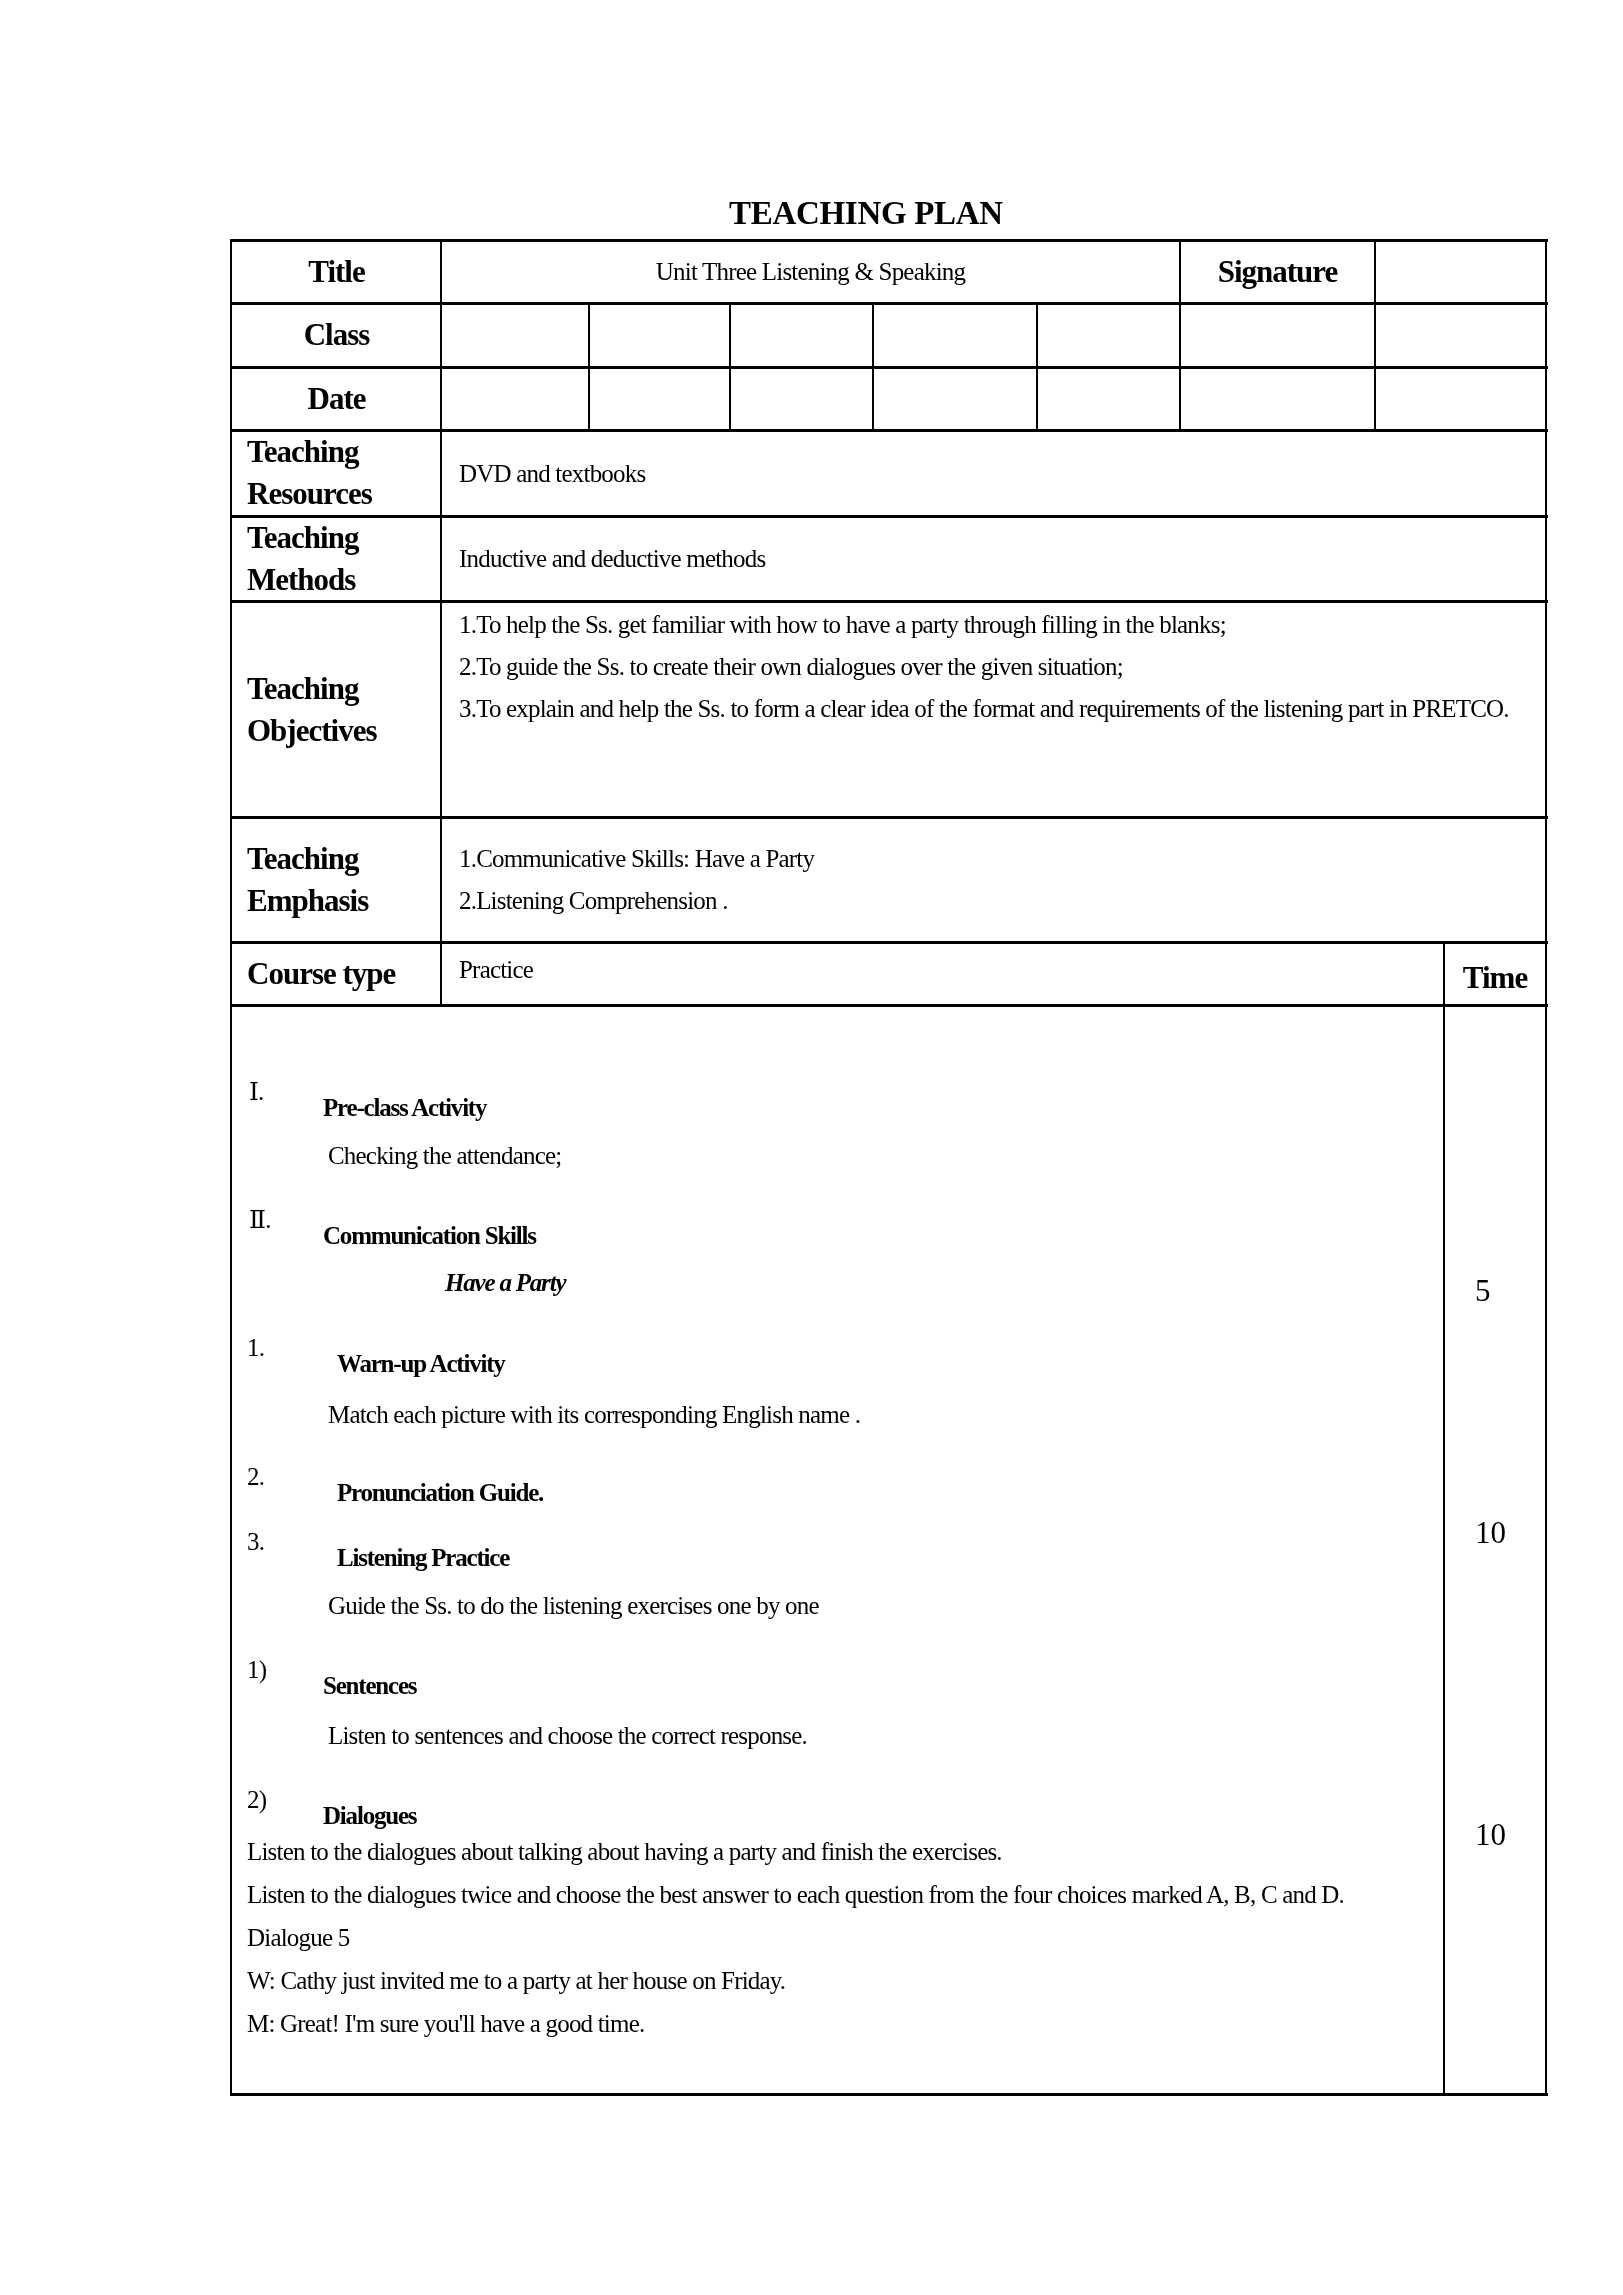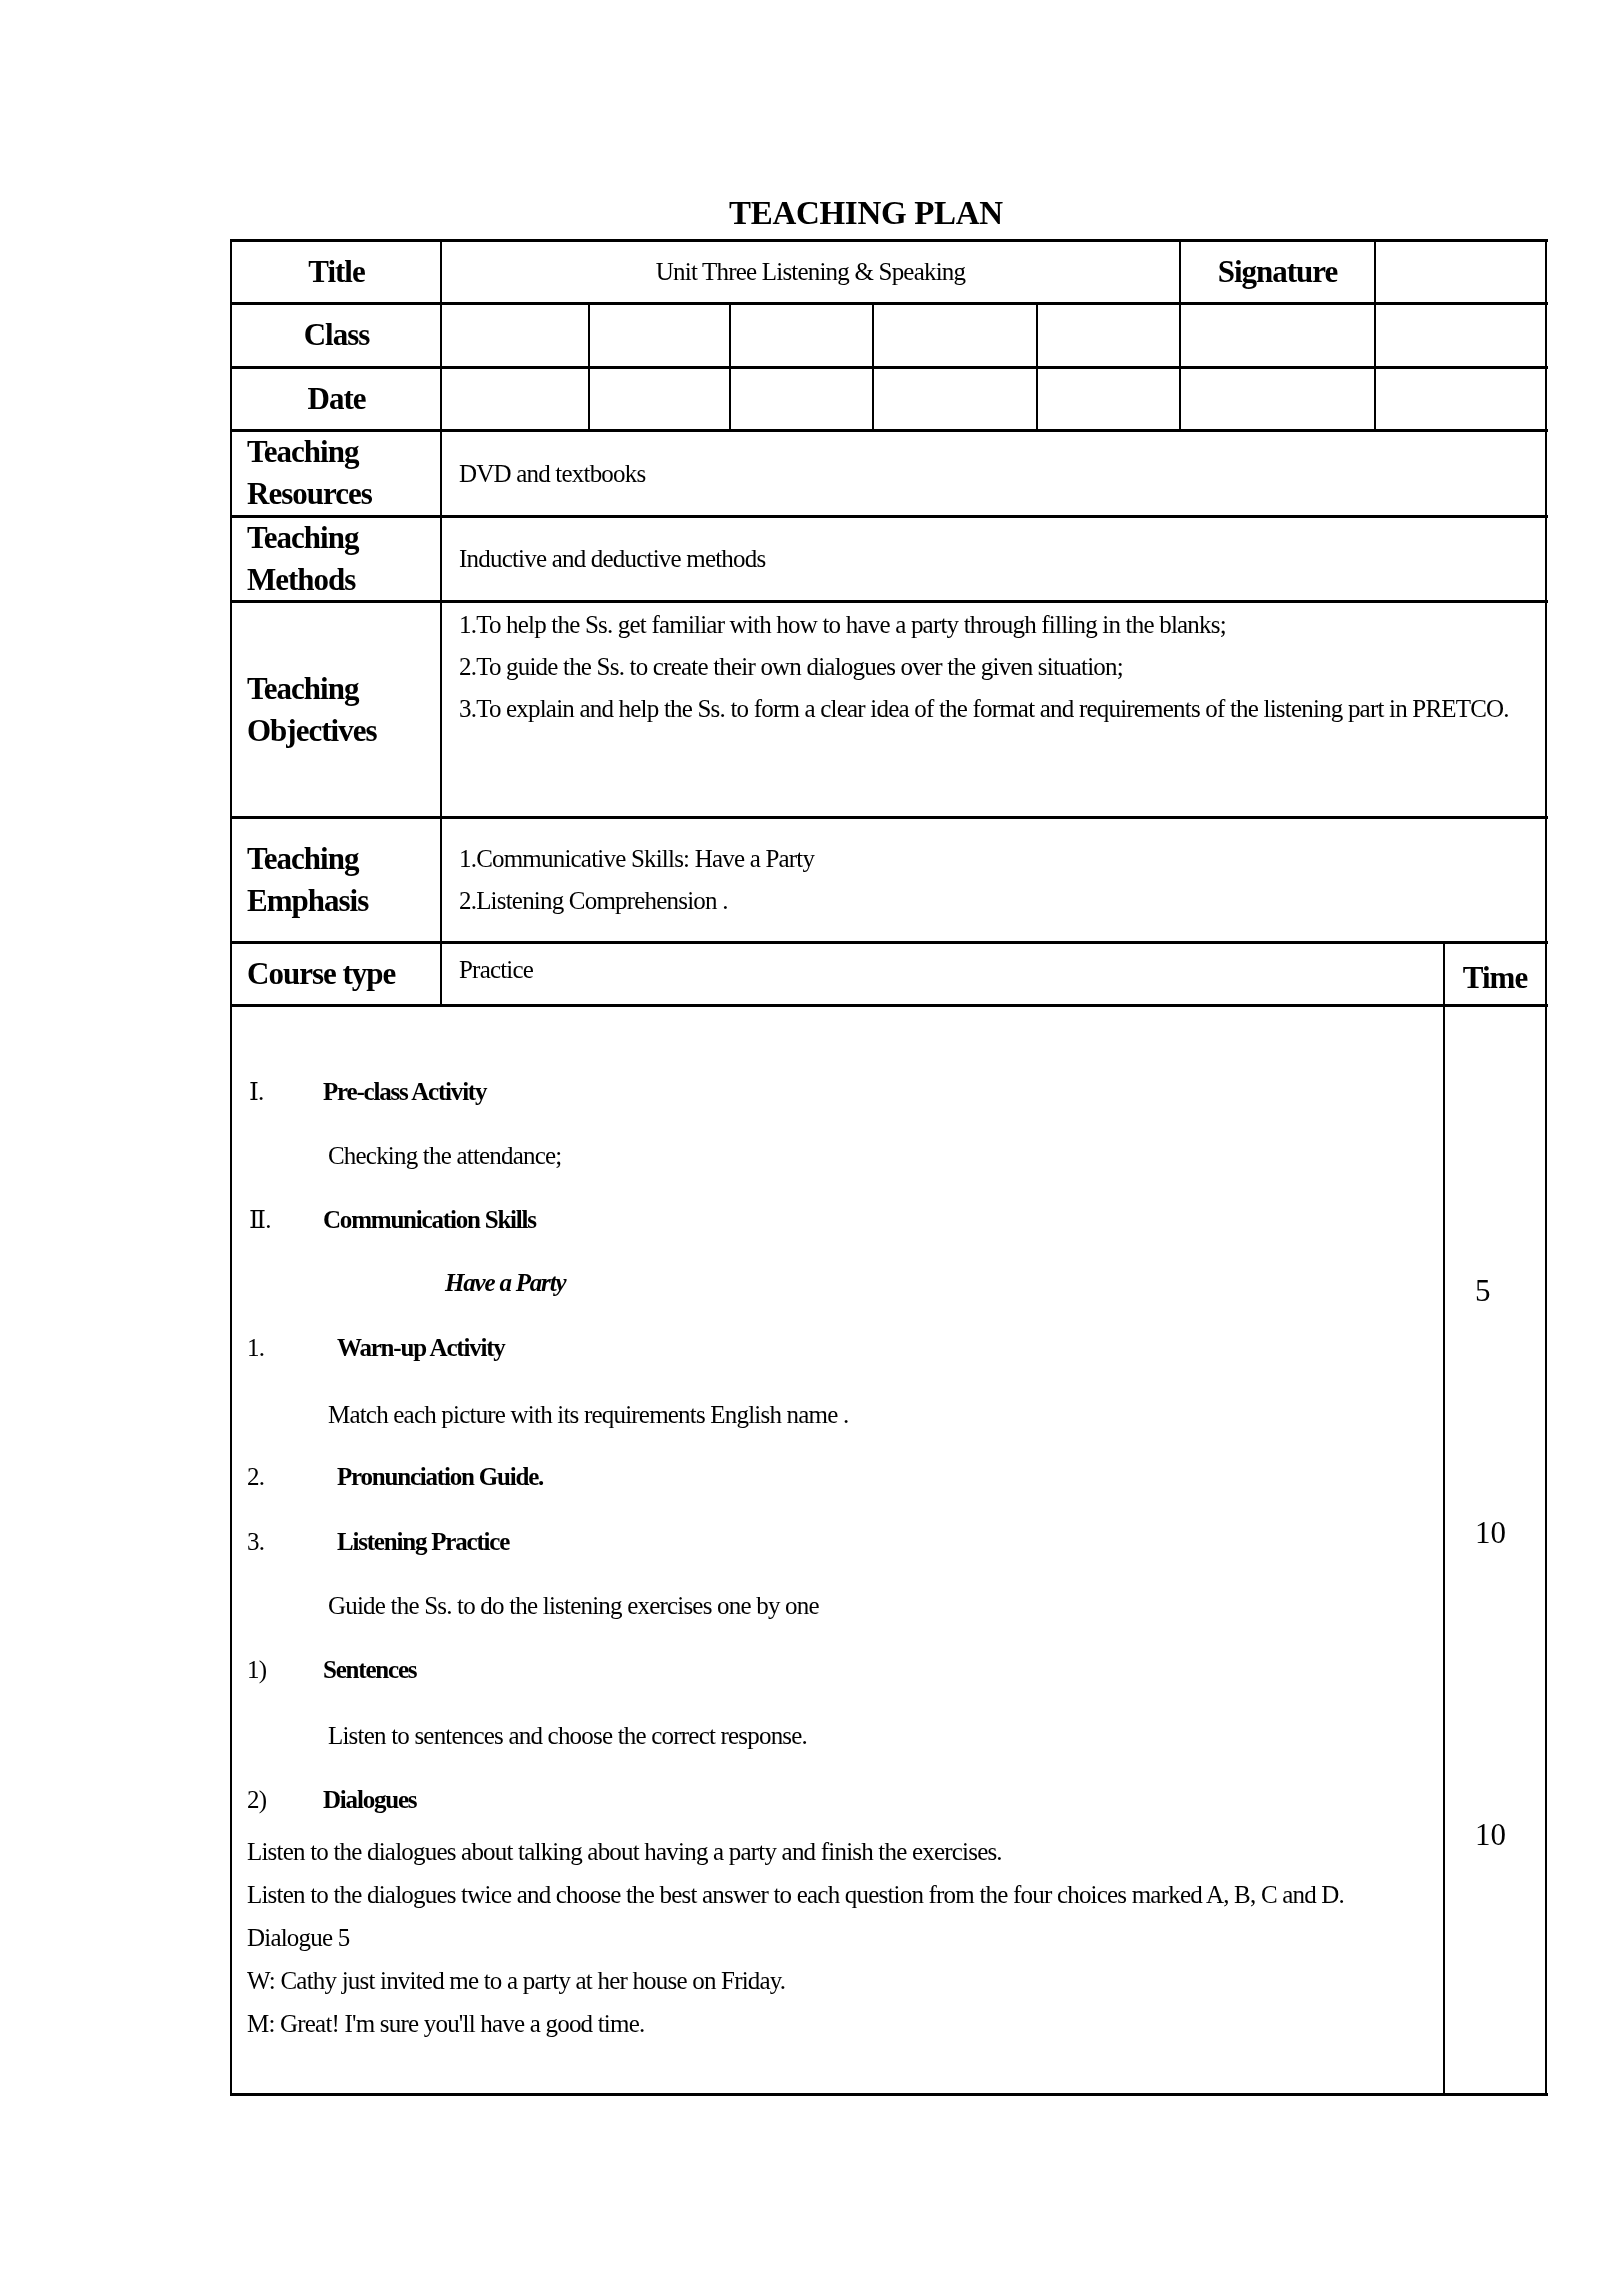--- a/index.html
+++ b/index.html
@@ -7,21 +7,21 @@
            font-family: "Liberation Serif", "DejaVu Serif", serif; color: #000; }
     .abs { position: absolute; white-space: nowrap; }
     .doc-title { font-weight: bold; font-size: 33px; left: 729px; top: 195px; letter-spacing: -0.3px; }
     .hline { position: absolute; background: #000; height: 2.6px; }
     .vline { position: absolute; background: #000; width: 2px; }
     .lbl { font-weight: bold; font-size: 31px; letter-spacing: -1px; line-height: 42px; }
     .txt { font-size: 25px; letter-spacing: -0.8px; line-height: 42px; }
     .center { text-align: center; }
     .cell { position: absolute; display: flex; align-items: center; box-sizing: border-box; }
     .justify { white-space: normal; text-align: justify; text-align-last: left; }
-    .b { font-weight: bold; }
+    .b { font-weight: bold; margin-top: 16px; }
     .bi { font-weight: bold; font-style: italic; }
     .num { font-size: 31px; }
   </style>
 </head>
 <body>
 
 <div class="abs doc-title">TEACHING PLAN</div>
 
 <div>
 
@@ -143,21 +143,21 @@
   <div class="abs txt" style="left:249px; top:1071px;">Ⅰ.</div>
   <div class="abs txt b" style="left:323px; top:1071px; letter-spacing:-1.2px;">Pre-class Activity</div>
   <div class="abs txt" style="left:328px; top:1135px;">Checking the attendance;</div>
 
   <div class="abs txt" style="left:249px; top:1199px;">Ⅱ.</div>
   <div class="abs txt b" style="left:323px; top:1199px; letter-spacing:-1.2px;">Communication Skills</div>
   <div class="abs txt bi" style="left:445px; top:1262px; letter-spacing:-1.2px;">Have a Party</div>
 
   <div class="abs txt" style="left:247px; top:1327px;">1.</div>
   <div class="abs txt b" style="left:337px; top:1327px; letter-spacing:-1.2px;">Warn-up Activity</div>
-  <div class="abs txt" style="left:328px; top:1394px;">Match each picture with its requirements English name .</div>
+  <div class="abs txt" style="left:328px; top:1394px;">Match each picture with its corresponding English name .</div>
 
   <div class="abs txt" style="left:247px; top:1456px;">2.</div>
   <div class="abs txt b" style="left:337px; top:1456px; letter-spacing:-1.2px;">Pronunciation Guide.</div>
 
   <div class="abs txt" style="left:247px; top:1521px;">3.</div>
   <div class="abs txt b" style="left:337px; top:1521px; letter-spacing:-1.2px;">Listening Practice</div>
   <div class="abs txt" style="left:328px; top:1585px;">Guide the Ss. to do the listening exercises one by one</div>
 
   <div class="abs txt" style="left:247px; top:1649px;">1)</div>
   <div class="abs txt b" style="left:323px; top:1649px; letter-spacing:-1.2px;">Sentences</div>

